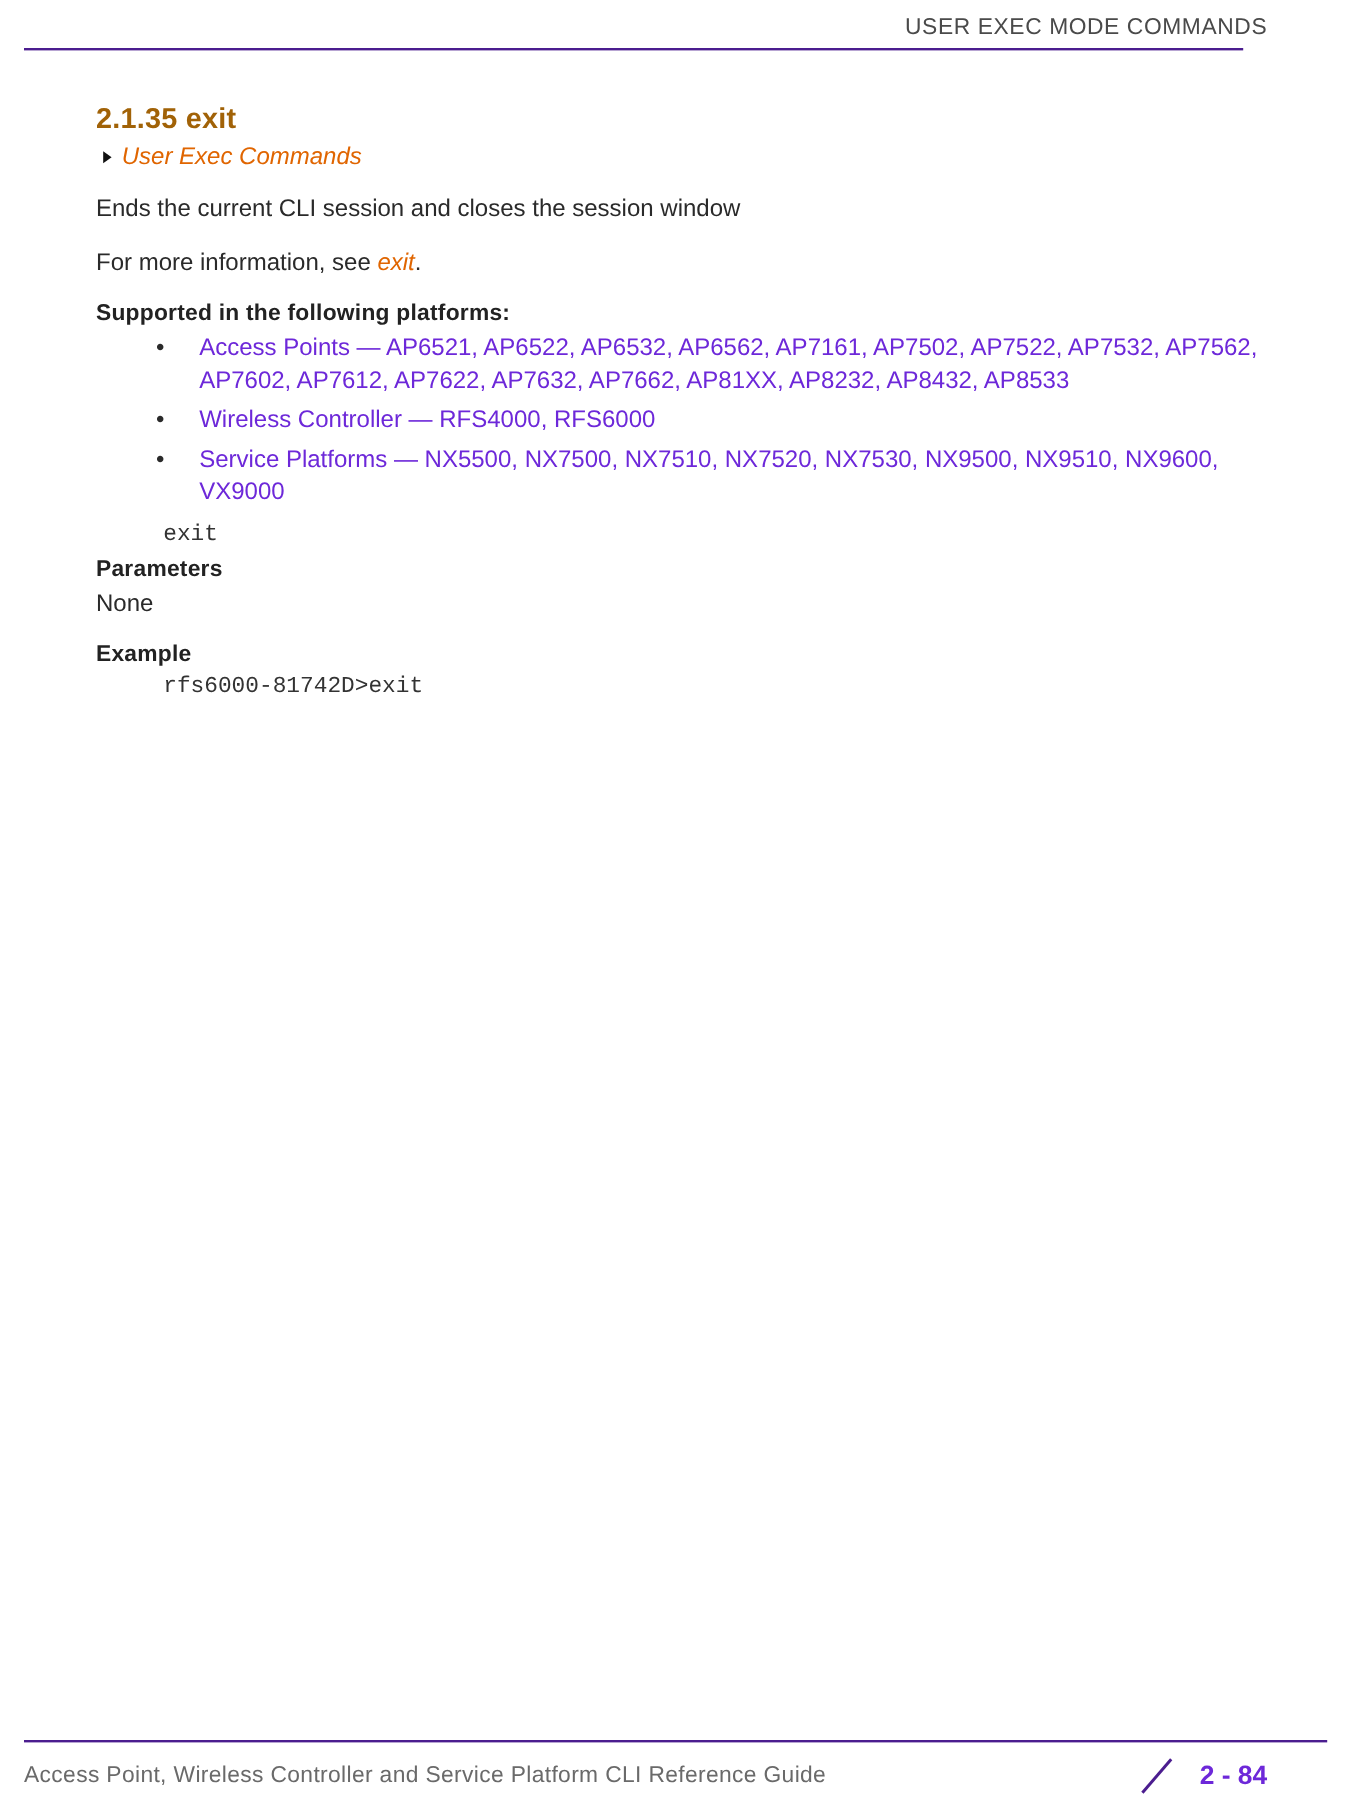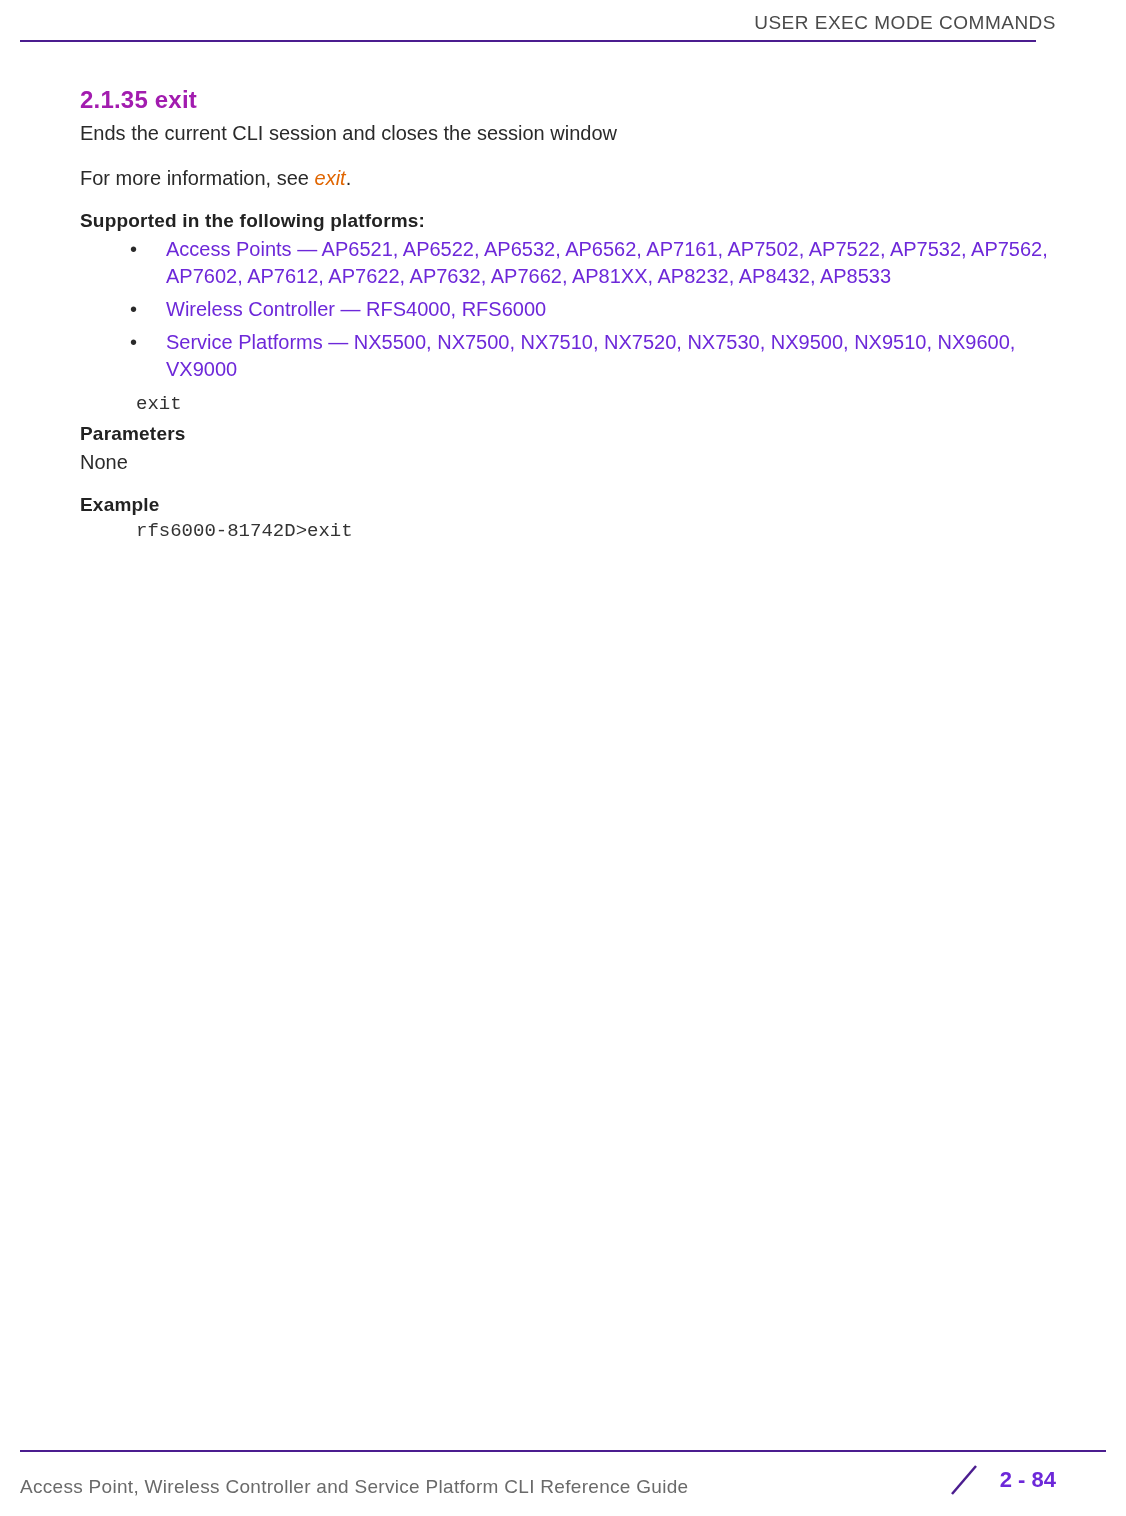--- a/index.html
+++ b/index.html
@@ -39,21 +39,21 @@
     border-top: 2px solid #4B1D8F;
     margin: 0 20px 0 20px;
   }
   .content {
     position: absolute;
     top: 86px;
     left: 80px;
     right: 70px;
   }
   .section-heading {
-    color: #a21caf;
+    color: #a16207;
     font-weight: 700;
     font-size: 24px;
     margin: 0 0 6px 0;
     letter-spacing: 0.2px;
   }
   .breadcrumb-row {
     margin: 2px 0 18px 6px;
   }
   .breadcrumb-arrow {
     display: inline-block;
@@ -119,21 +119,21 @@
     right: 20px;
     bottom: 18px;
   }
   .footer-rule {
     border: none;
     border-top: 2px solid #4B1D8F;
     margin: 0 0 10px 0;
   }
   .footer-row {
     display: flex;
-    align-items: flex-end;
+    align-items: center;
     justify-content: space-between;
     padding: 0 50px 0 0;
     gap: 32px;
   }
   .footer-title {
     color: #6a6a6a;
     font-size: 19px;
     letter-spacing: 0.3px;
   }
   .footer-right {
@@ -155,20 +155,24 @@
 
   <div class="header-area">
     <p class="header-title">USER EXEC MODE COMMANDS</p>
     <hr class="header-rule">
   </div>
 
   <div class="content">
 
     <h2 class="section-heading">2.1.35 exit</h2>
 
+    <div class="breadcrumb-row">
+      <span class="breadcrumb-arrow"></span>
+      <span class="breadcrumb-link">User Exec Commands</span>
+    </div>
 
     <p class="body-para">Ends the current CLI session and closes the session window</p>
 
     <p class="body-para">
       <span>For more information, see </span><span class="inline-link">exit</span><span>.</span>
     </p>
 
     <p class="subhead">Supported in the following platforms:</p>
     <ul class="platform-list">
       <li>Access Points — AP6521, AP6522, AP6532, AP6562, AP7161, AP7502, AP7522, AP7532, AP7562, AP7602, AP7612, AP7622, AP7632, AP7662, AP81XX, AP8232, AP8432, AP8533</li>

